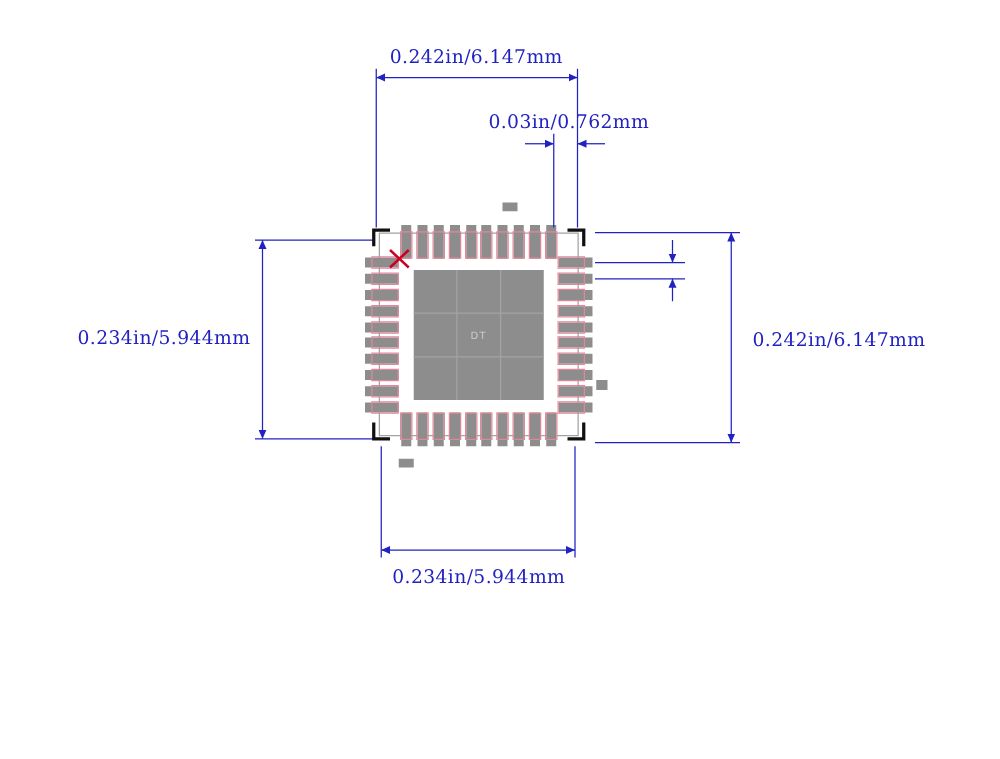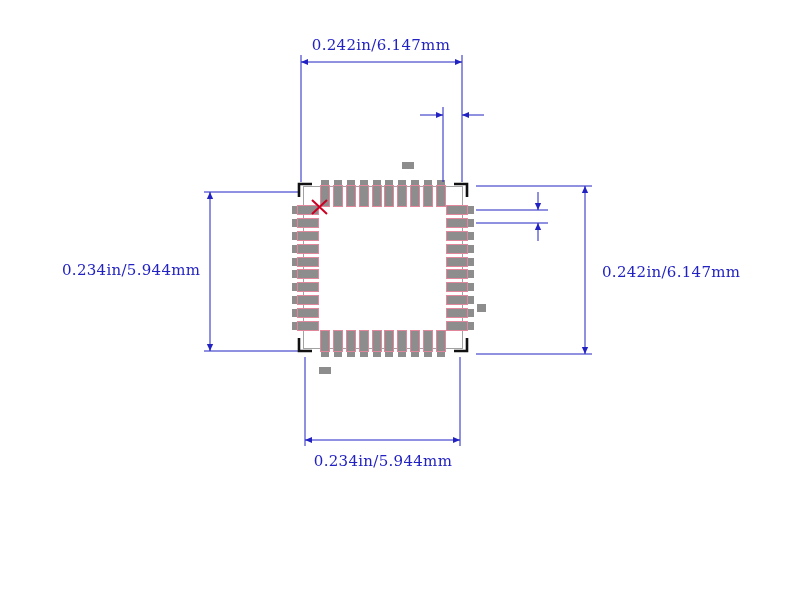--- a/index.html
+++ b/index.html
@@ -145,20 +145,27 @@
       <div class="pad" style="left: 437.05px; top: 180px; width: 8px; height: 27px;"></div>
       <div class="pad-pink" style="left: 436.05px; top: 185px; width: 10px; height: 22px;"></div>
       <div class="pad" style="left: 437.05px; top: 330px; width: 8px; height: 27px;"></div>
       <div class="pad-pink" style="left: 436.05px; top: 330px; width: 10px; height: 22px;"></div>
       <div class="pad" style="left: 292px; top: 322.05px; width: 27px; height: 8px;"></div>
       <div class="pad-pink" style="left: 297px; top: 321.05px; width: 22px; height: 10px;"></div>
       <div class="pad" style="left: 447px; top: 322.05px; width: 27px; height: 8px;"></div>
       <div class="pad-pink" style="left: 446px; top: 321.05px; width: 22px; height: 10px;"></div>
     </div>
 
+  <div class="center-pad">
+    <div class="grid-v gv1"></div>
+    <div class="grid-v gv2"></div>
+    <div class="grid-h gh1"></div>
+    <div class="grid-h gh2"></div>
+    <div class="center-text">DT</div>
+  </div>
 
   <div class="fid fid-top"></div>
   <div class="fid fid-right"></div>
   <div class="fid fid-bottom"></div>
 
   <svg class="overlay" width="800" height="607" viewBox="0 0 800 607">
     <defs>
       <marker id="arr" viewBox="0 0 10 10" refX="9" refY="5" markerWidth="8" markerHeight="8" orient="auto-start-reverse">
         <path d="M0,1 L9,5 L0,9 Z" style="fill: var(--c-dimension, #2222c2);"></path>
       </marker>
@@ -203,17 +210,18 @@
 
     <path class="bracket" d="M299,197 L299,184 L312,184"></path>
     <path class="bracket" d="M454,184 L467,184 L467,197"></path>
     <path class="bracket" d="M299,338 L299,351 L312,351"></path>
     <path class="bracket" d="M454,351 L467,351 L467,338"></path>
 
     <path class="pin1" d="M312,200 L327,214 M327,200 L312,214"></path>
   </svg>
 
   <div class="dim-label centered" style="left:381px; top:36px;">0.242in/6.147mm</div>
+  <div class="dim-label centered" style="left:455px; top:88px;">0.03in/0.762mm</div>
   <div class="dim-label" style="left:62px; top:261px;">0.234in/5.944mm</div>
   <div class="dim-label" style="left:602px; top:263px;">0.242in/6.147mm</div>
   <div class="dim-label centered" style="left:383px; top:452px;">0.234in/5.944mm</div>
 
 </div>
 
 </body></html>

